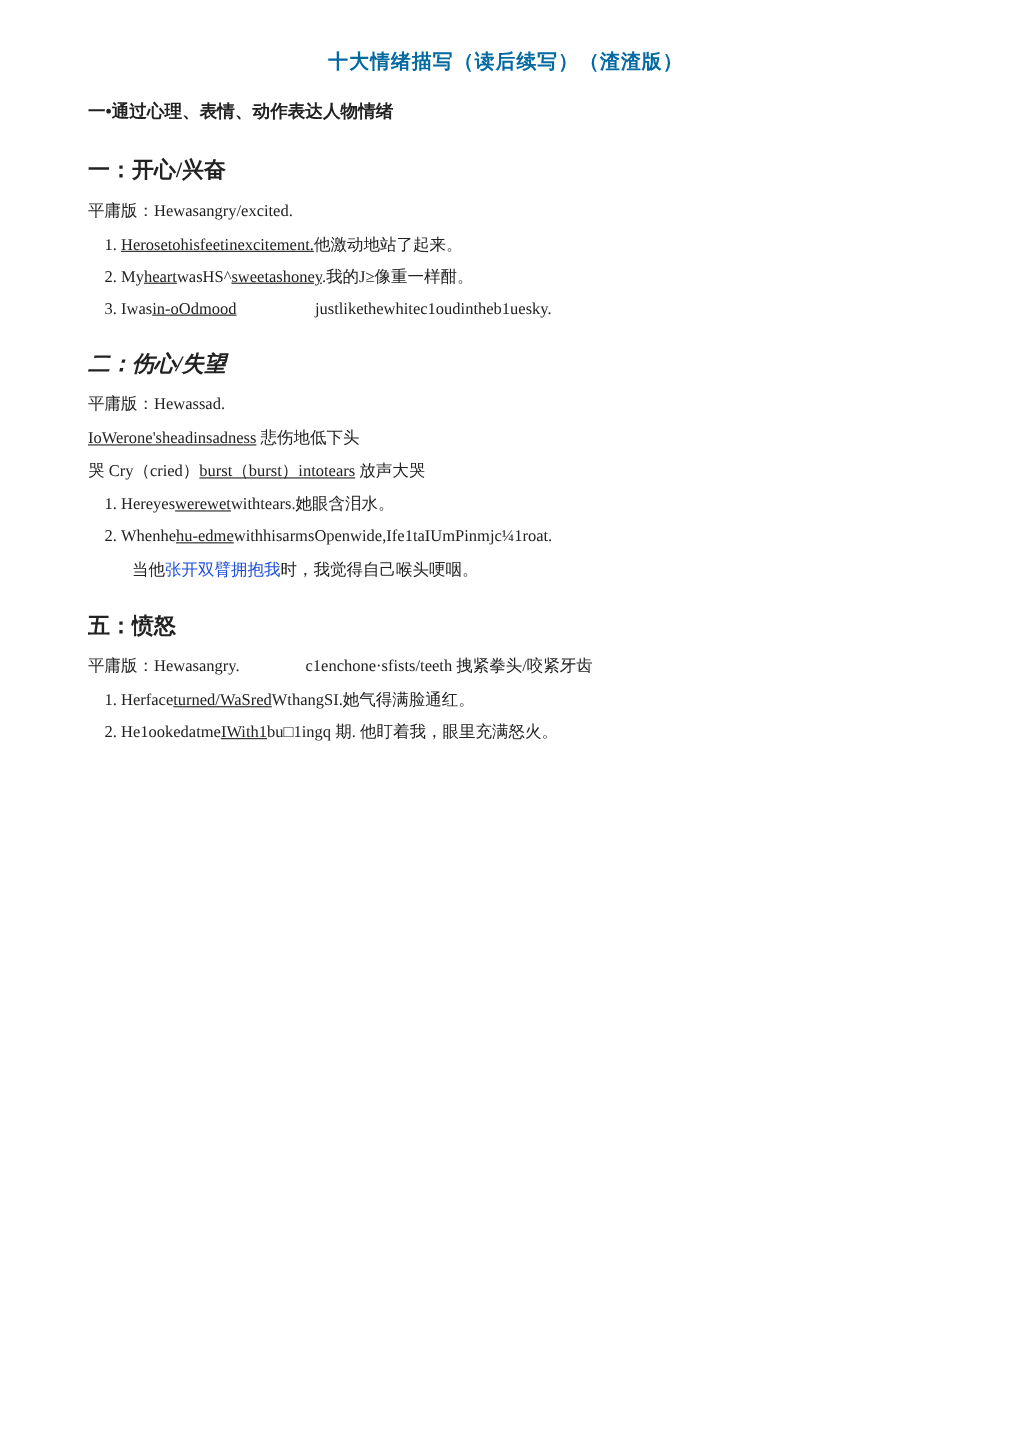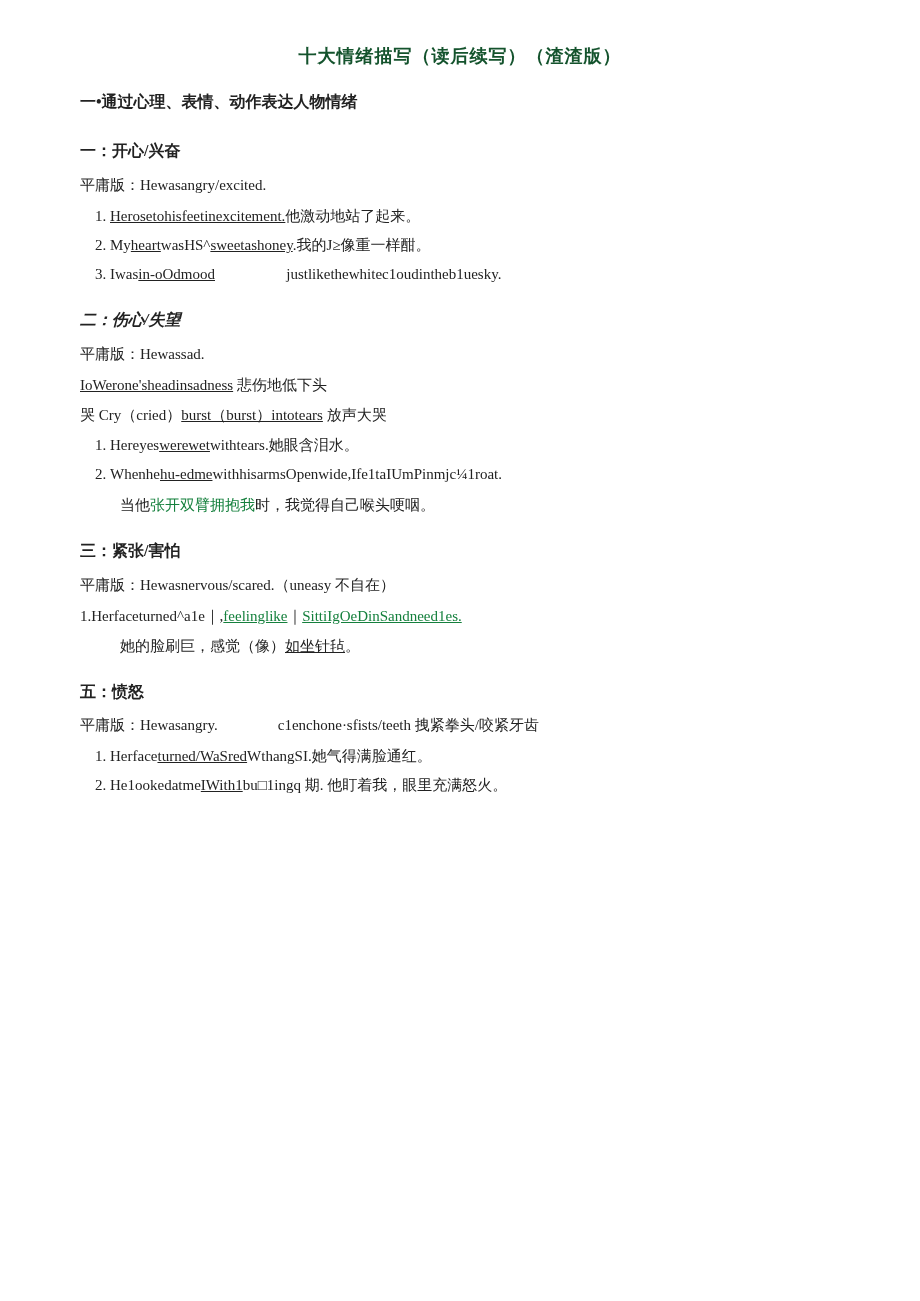--- a/index.html
+++ b/index.html
@@ -14,45 +14,45 @@
       color: #222222;
       width: 920px;
       min-height: 1301px;
       padding: 40px 80px;
       line-height: 1.8;
     }
     .main-title {
       text-align: center;
       font-size: 18px;
       font-weight: bold;
-      color: #14532d;
+      color: #0369a1;
       margin-bottom: 16px;
       letter-spacing: 1px;
     }
     .sub-title {
       font-size: 16px;
       font-weight: bold;
       color: #222;
       margin-bottom: 20px;
     }
     .section-title {
-      font-size: 16px;
+      font-size: 20px;
       font-weight: bold;
       color: #222;
       margin-top: 18px;
       margin-bottom: 6px;
     }
     .plain-version {
       margin-bottom: 4px;
     }
     .underline {
       text-decoration: underline;
     }
     .red {
-      color: #15803d;
+      color: #1d4ed8;
       text-align: right;
     }
     .italic {
       font-style: italic;
     }
     .section-block {
       margin-bottom: 14px;
     }
     p {
       margin-bottom: 3px;
@@ -104,26 +104,20 @@
       <li>
         Hereyes<span class="underline">werewet</span>withtears.她眼含泪水。
       </li>
       <li>
         Whenhe<span class="underline">hu-edme</span>withhisarmsOpenwide,Ife1taIUmPinmjc¼1roat.
       </li>
     </ol>
     <p class="indent">当他<span class="red">张开双臂</span><span class="red">拥抱我</span>时，我觉得自己喉头哽咽。</p>
   </div>
 
-  <div class="section-block section-separator">
-    <div class="section-title">三：紧张/害怕</div>
-    <p class="plain-version">平庸版：Hewasnervous/scared.（uneasy 不自在）</p>
-    <p>1.Herfaceturned^a1e｜,<span class="underline red">feelinglike</span>｜<span class="underline red">SittiIgOeDinSandneed1es.</span></p>
-    <p class="indent">她的脸刷巨，感觉（像）<span class="underline">如坐针毡</span>。</p>
-  </div>
 
 
   <div class="section-block section-separator">
     <div class="section-title">五：愤怒</div>
     <p class="plain-version">平庸版：Hewasangry.&nbsp;&nbsp;&nbsp;&nbsp;&nbsp;&nbsp;&nbsp;&nbsp;&nbsp;&nbsp;&nbsp;&nbsp;&nbsp;&nbsp;&nbsp;&nbsp;c1enchone·sfists/teeth 拽紧拳头/咬紧牙齿</p>
     <ol>
       <li>
         Herface<span class="underline">turned/WaSred</span>WthangSI.她气得满脸通红。
       </li>
       <li>

